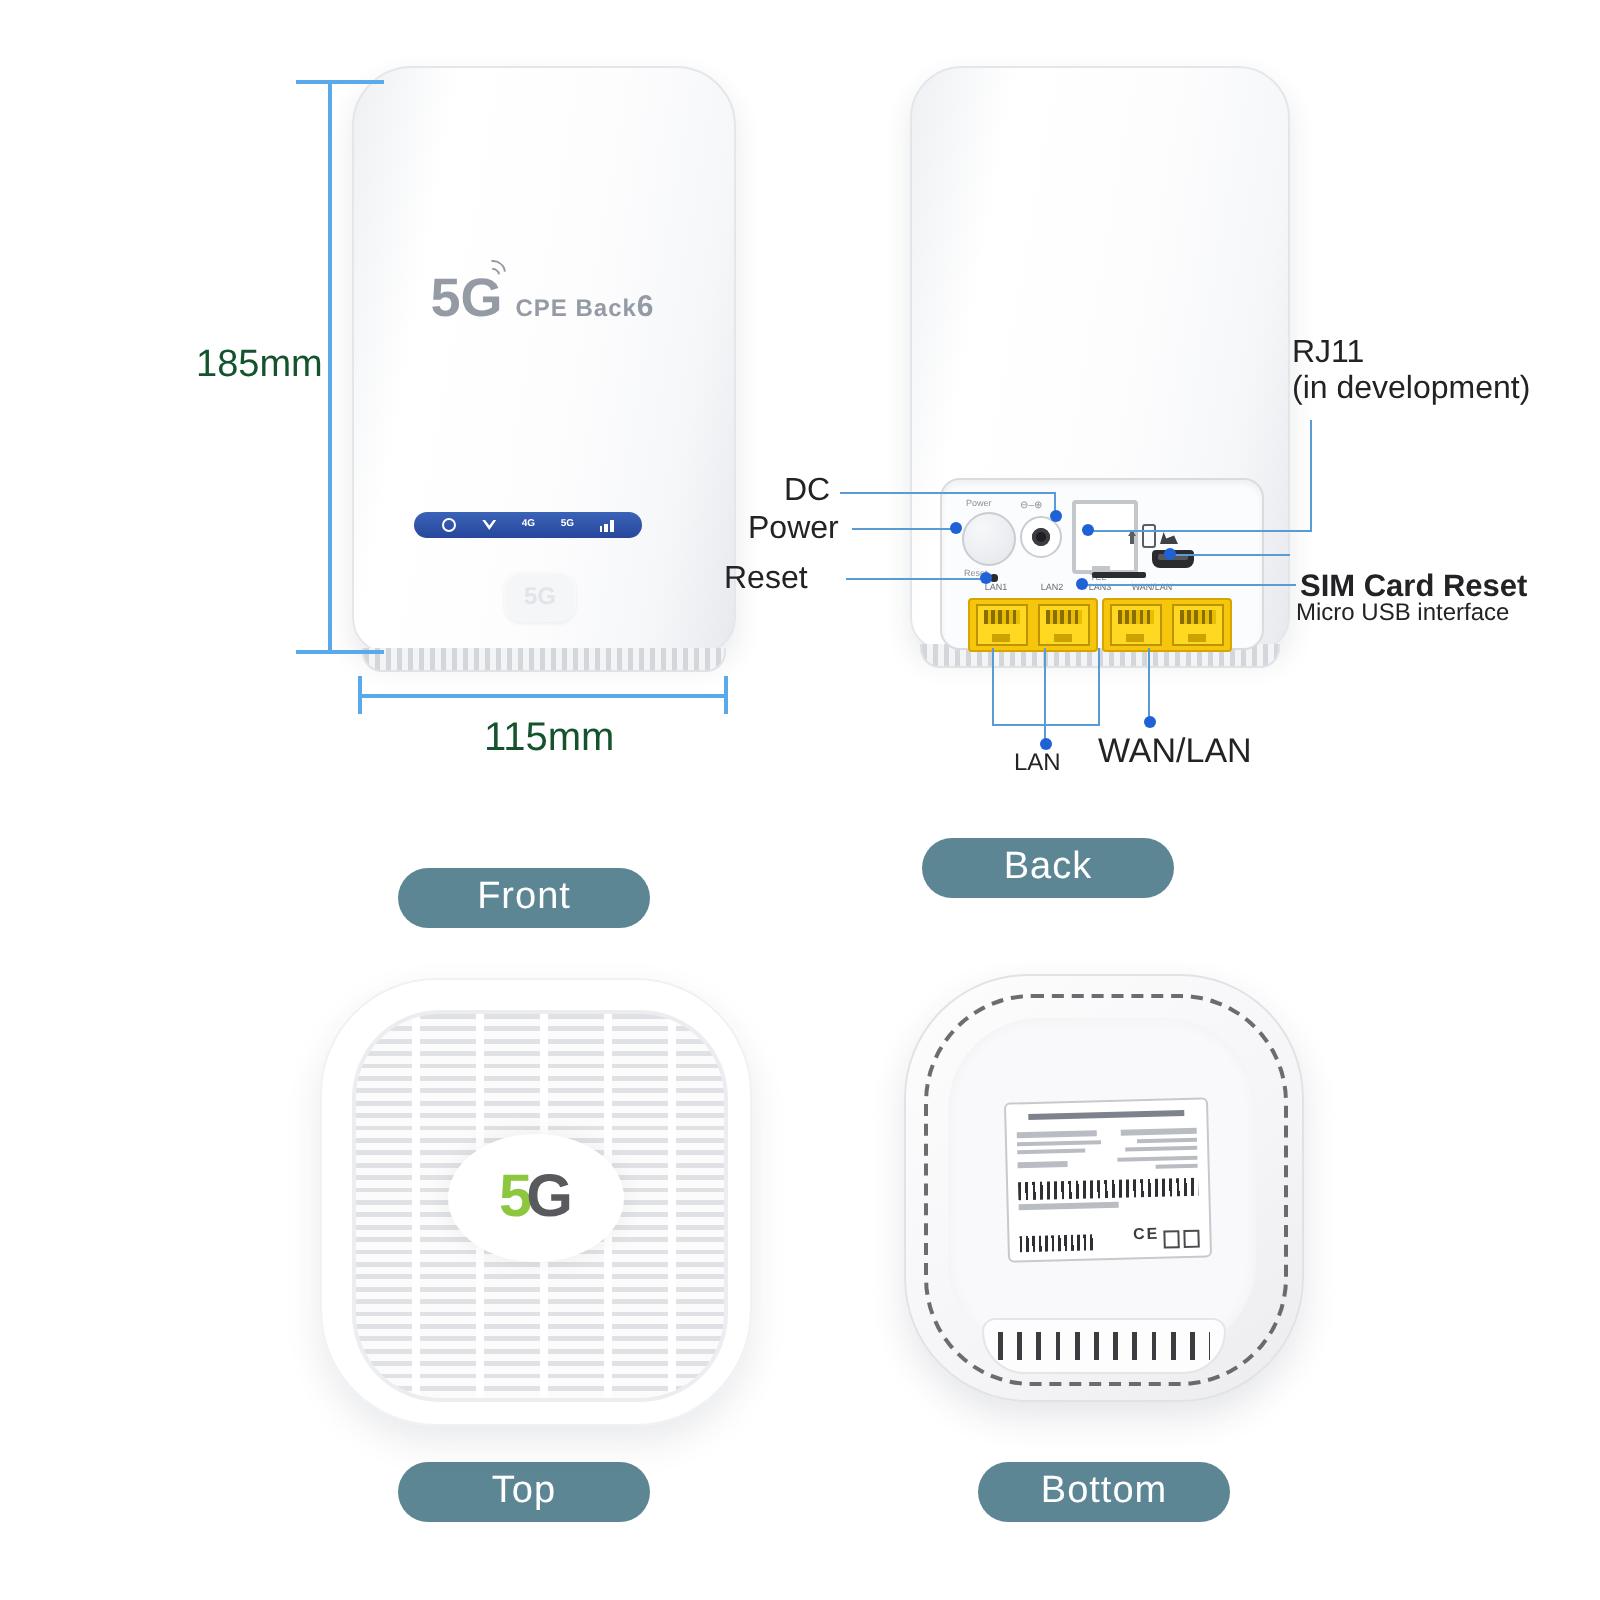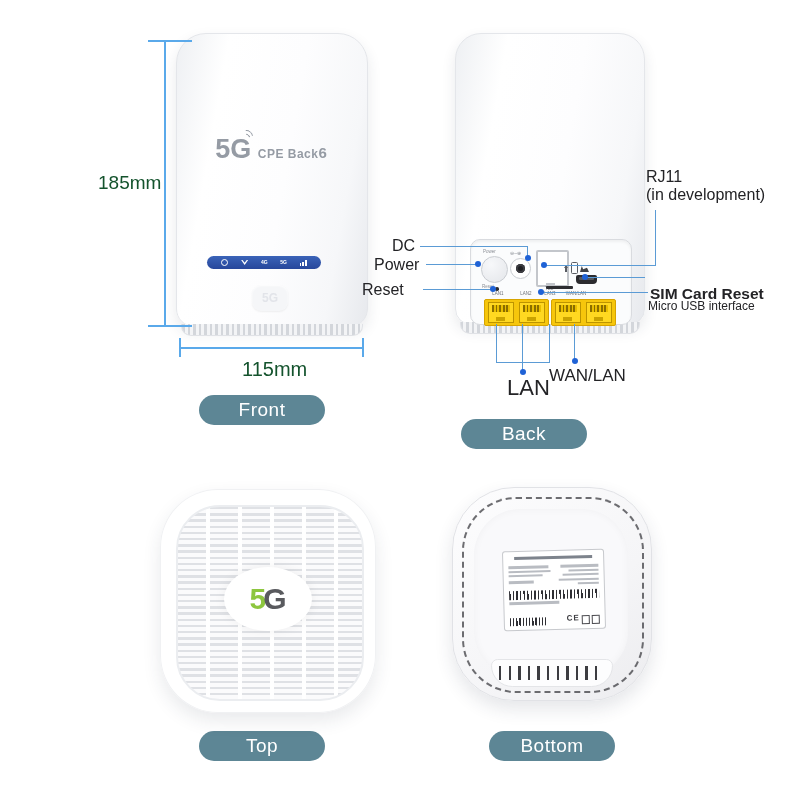--- a/index.html
+++ b/index.html
@@ -237,27 +237,27 @@
 
   <div class="c-text" style="left:650px;top:285px;font-size:15.5px;font-weight:bold;">SIM Card Reset</div>
   <div class="c-line" style="left:543px;top:292px;width:105px;height:1.4px;"></div>
   <div class="c-dot" style="left:538px;top:289px;"></div>
 
   <div class="c-line" style="left:496px;top:324px;width:1.4px;height:39px;"></div>
   <div class="c-line" style="left:522px;top:324px;width:1.4px;height:47px;"></div>
   <div class="c-line" style="left:549px;top:324px;width:1.4px;height:39px;"></div>
   <div class="c-line" style="left:496px;top:362px;width:54px;height:1.4px;"></div>
   <div class="c-dot" style="left:520px;top:369px;"></div>
-  <div class="c-text" style="left:507px;top:375px;font-size:22px;">LAN</div>
+  <div class="c-text" style="left:507px;top:375px;font-size:12px;">LAN</div>
 
   <div class="c-line" style="left:574px;top:324px;width:1.4px;height:35px;"></div>
   <div class="c-dot" style="left:572px;top:358px;"></div>
   <div class="c-text" style="left:549px;top:366px;font-size:17px;">WAN/LAN</div>
 
-  <div class="pill" style="left:199px;top:395px;">Front</div>
+  <div class="pill" style="left:199px;top:434px;">Front</div>
   <div class="pill" style="left:461px;top:419px;">Back</div>
   <div class="pill" style="left:489px;top:731px;">Bottom</div>
   <div class="pill" style="left:199px;top:731px;">Top</div>
 
   <div class="top-shell"></div>
   <div class="top-grille"></div>
   <div class="top-oval">
     <span class="l5">5</span>
       <span class="lg">G</span>
   </div>

